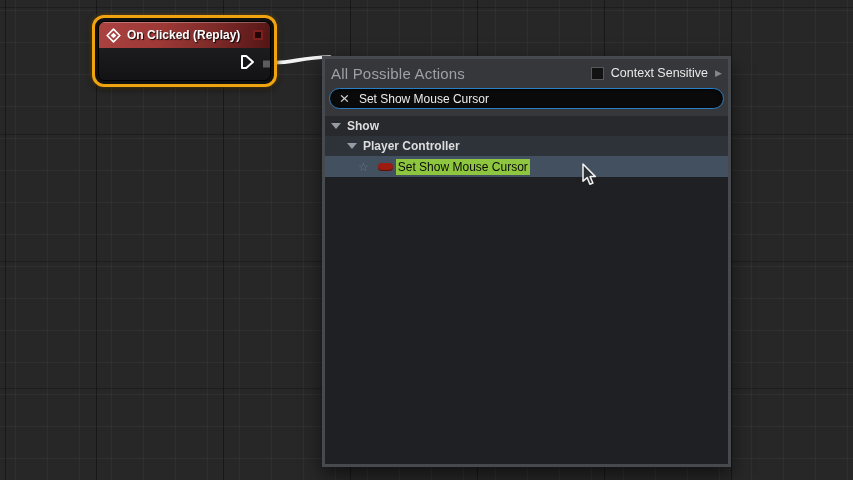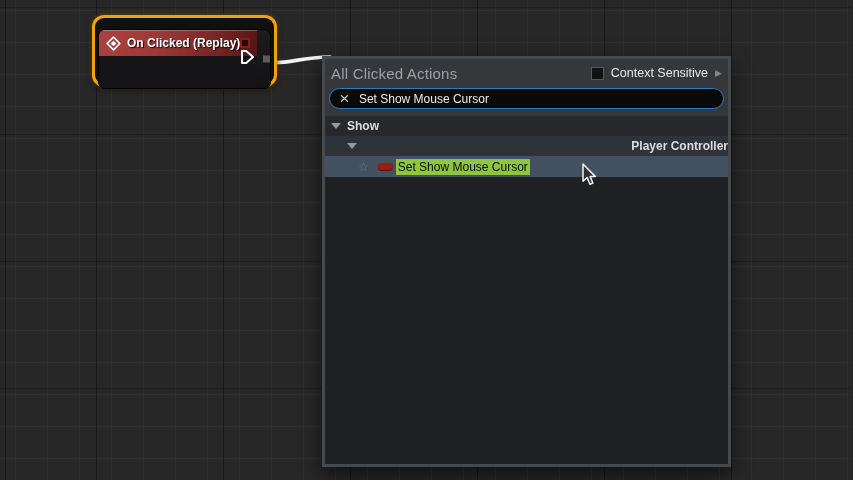--- a/index.html
+++ b/index.html
@@ -23,22 +23,22 @@
   .wire-svg{position:absolute;left:0;top:0;pointer-events:none;z-index:3;}
   
   .node-wrap{
     position:absolute;left:92px;top:15px;width:185px;height:72px;
     box-sizing:border-box;border:3px solid #efa30f;border-radius:12px;
     padding:3px;background:#101010;z-index:4;
     box-shadow:0 0 5px rgba(239,163,15,0.35), 0 2px 6px rgba(0,0,0,0.7);
   }
   .node{
     width:100%;height:100%;border-radius:7px;overflow:hidden;
-    background:#151517;display:flex;
-    border:1px solid #000;box-sizing:border-box;margin-top:8px;
+    background:#151517;display:flex;flex-direction:column;
+    border:1px solid #000;box-sizing:border-box;
   }
   .node-header{
     height:26px;flex:0 0 26px;display:flex;align-items:center;padding:0 7px;
     background:linear-gradient(100deg,#aa4240 0%,#9c3836 38%,#7c2a28 68%,#541515 100%);
     box-shadow:inset 0 1px 0 rgba(255,255,255,0.28);
   }
   .node-title{
     color:#ffffff;font-weight:bold;font-size:12px;margin-left:6px;
     text-shadow:1px 1px 1px rgba(0,0,0,0.9);white-space:nowrap;
   }
@@ -73,21 +73,21 @@
     color:#d3d3d3;font-size:13px;font-weight:bold;line-height:1;cursor:pointer;
     transform:scaleY(0.95);
   }
   .search-input{
     flex:1;background:transparent;border:none;outline:none;color:#ececec;
     font-size:12px;margin-left:9px;font-family:inherit;padding:0;
   }
   .menu-content{flex:1;background:#1f2024;display:flex;flex-direction:column;overflow:hidden;}
   .tree-row{display:flex;align-items:center;font-size:12px;box-sizing:border-box;}
   .row-category{height:20px;background:#27292c;padding-left:6px;color:#dddddd;font-weight:bold;}
-  .row-subcategory{height:20px;background:#2e3339;padding-left:22px;color:#dddddd;font-weight:bold;justify-content:space-between;}
+  .row-subcategory{height:20px;background:#2e3339;padding-left:22px;color:#dddddd;font-weight:bold;}
   .row-item{height:21px;background:#42505f;padding-left:33px;}
   .tri-down{
     width:0;height:0;border-left:5px solid transparent;border-right:5px solid transparent;
     border-top:6px solid #959ba3;margin-right:6px;flex:0 0 auto;
   }
   .star-icon{color:#6e7987;font-size:12px;line-height:1;flex:0 0 auto;}
   .bool-pill{
     width:15px;height:8px;border-radius:4px;background:#9e1b12;
     margin:0 3px 0 9px;flex:0 0 auto;box-shadow:inset 0 -1px 1px rgba(0,0,0,0.45);
   }
@@ -123,21 +123,21 @@
           <path d="M2 2 L6.2 2 L13 8 L6.2 14 L2 14 Z" fill="none" stroke="#ffffff" stroke-width="2" stroke-linejoin="round"></path>
         </svg>
       </span>
       <span class="pin-nub"></span>
     </div>
   </div>
 </div>
 
 <div class="menu-panel">
   <div class="menu-header">
-    <span class="menu-title">All Clicked Actions</span>
+    <span class="menu-title">All Possible Actions</span>
     <span class="context-sensitive">
       <span class="checkbox"></span>
       <span class="cs-label">Context Sensitive</span>
       <span class="cs-arrow">▶</span>
     </span>
   </div>
   <div class="search-row">
     <div class="search-box">
       <span class="search-clear">✕</span>
       <input class="search-input" type="text" value="Set Show Mouse Cursor" style="">

